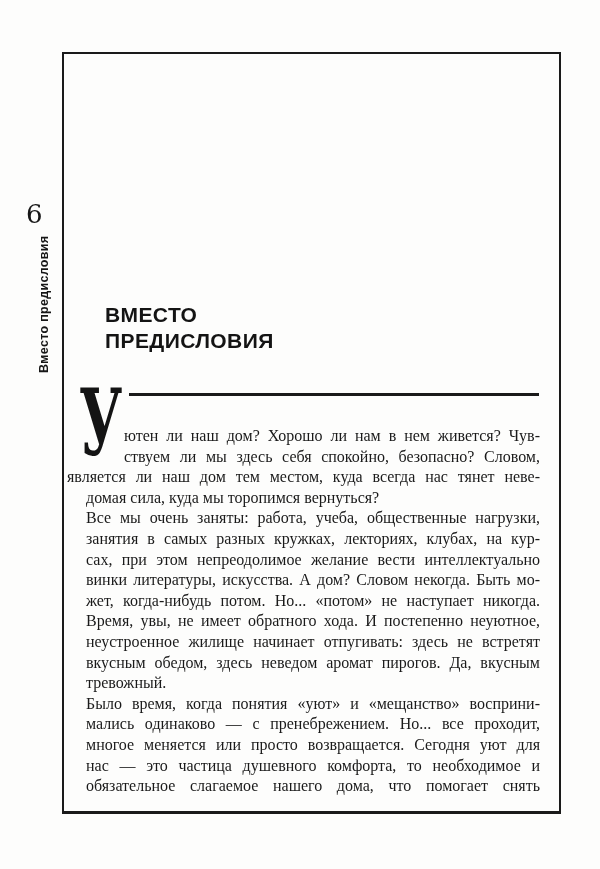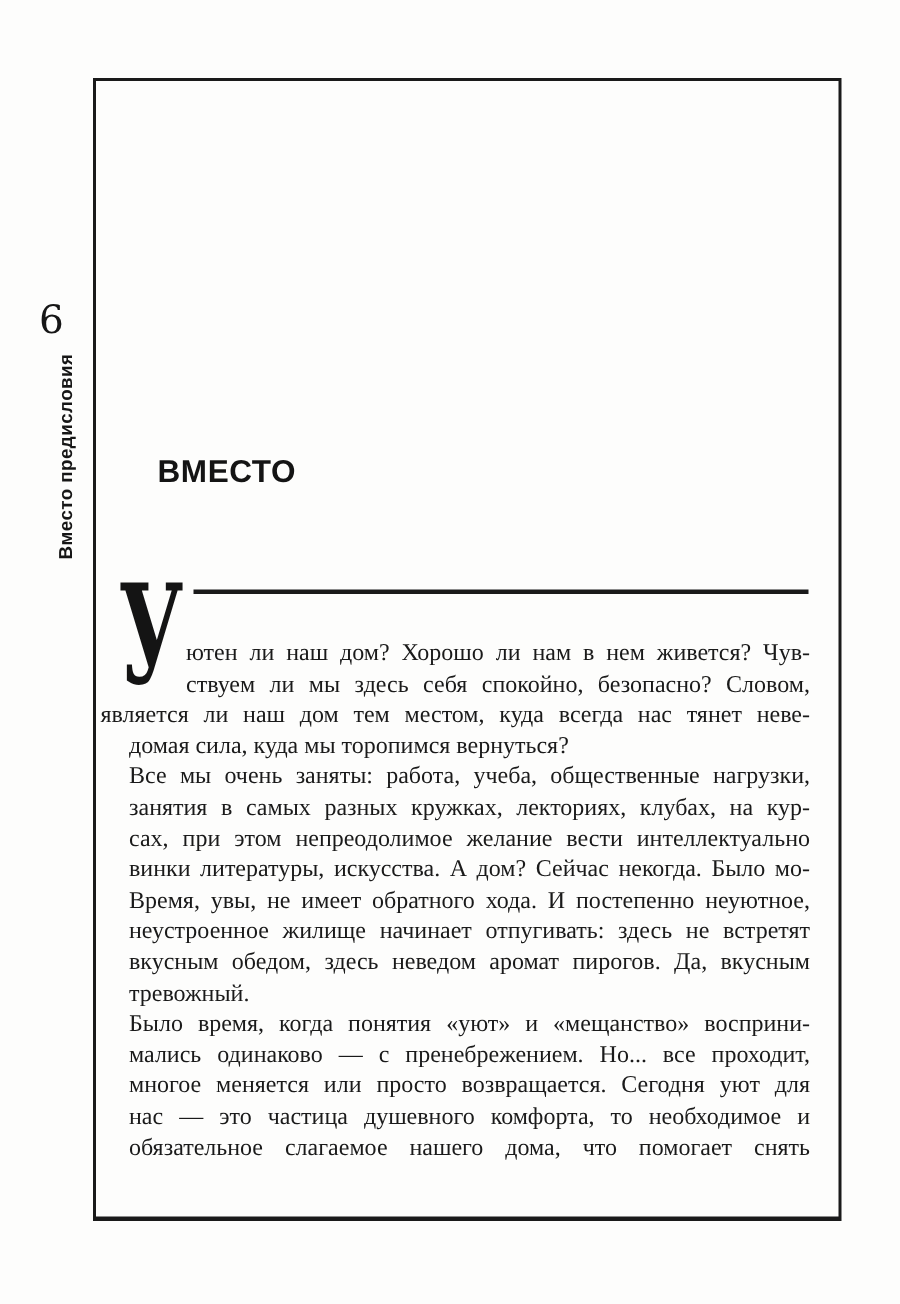--- a/index.html
+++ b/index.html
@@ -83,35 +83,37 @@
 <div class="page">
 
   <div class="page-number">6</div>
 
   <div class="sidebar-label">Вместо предисловия</div>
 
   <div class="frame"></div>
 
   <div class="heading">
     <div>ВМЕСТО</div>
+    <div>ПРЕДИСЛОВИЯ</div>
   </div>
 
   <div class="dropcap">У</div>
 
   <div class="rule"></div>
 
   <div class="body-text">
       <div class="body-line indent-justify">ютен ли наш дом? Хорошо ли нам в нем живется? Чув-</div>
       <div class="body-line indent-justify">ствуем ли мы здесь себя спокойно, безопасно? Словом,</div>
       <div class="body-line outdent-justify">является ли наш дом тем местом, куда всегда нас тянет неве-</div>
       <div class="body-line left">домая сила, куда мы торопимся вернуться?</div>
       <div class="body-line justify">Все мы очень заняты: работа, учеба, общественные нагрузки,</div>
       <div class="body-line justify">занятия в самых разных кружках, лекториях, клубах, на кур-</div>
       <div class="body-line justify">сах, при этом непреодолимое желание вести интеллектуально</div>
-      <div class="body-line justify">винки литературы, искусства. А дом? Сейчас некогда. Было мо-</div>
+      <div class="body-line justify">винки литературы, искусства. А дом? Словом некогда. Быть мо-</div>
+      <div class="body-line justify">жет, когда-нибудь потом. Но... «потом» не наступает никогда.</div>
       <div class="body-line justify">Время, увы, не имеет обратного хода. И постепенно неуютное,</div>
       <div class="body-line justify">неустроенное жилище начинает отпугивать: здесь не встретят</div>
       <div class="body-line justify">вкусным обедом, здесь неведом аромат пирогов. Да, вкусным</div>
       <div class="body-line left">тревожный.</div>
       <div class="body-line justify">Было время, когда понятия «уют» и «мещанство» восприни-</div>
       <div class="body-line justify">мались одинаково — с пренебрежением. Но... все проходит,</div>
       <div class="body-line justify">многое меняется или просто возвращается. Сегодня уют для</div>
       <div class="body-line justify">нас — это частица душевного комфорта, то необходимое и</div>
       <div class="body-line justify">обязательное слагаемое нашего дома, что помогает снять</div>
     </div>

